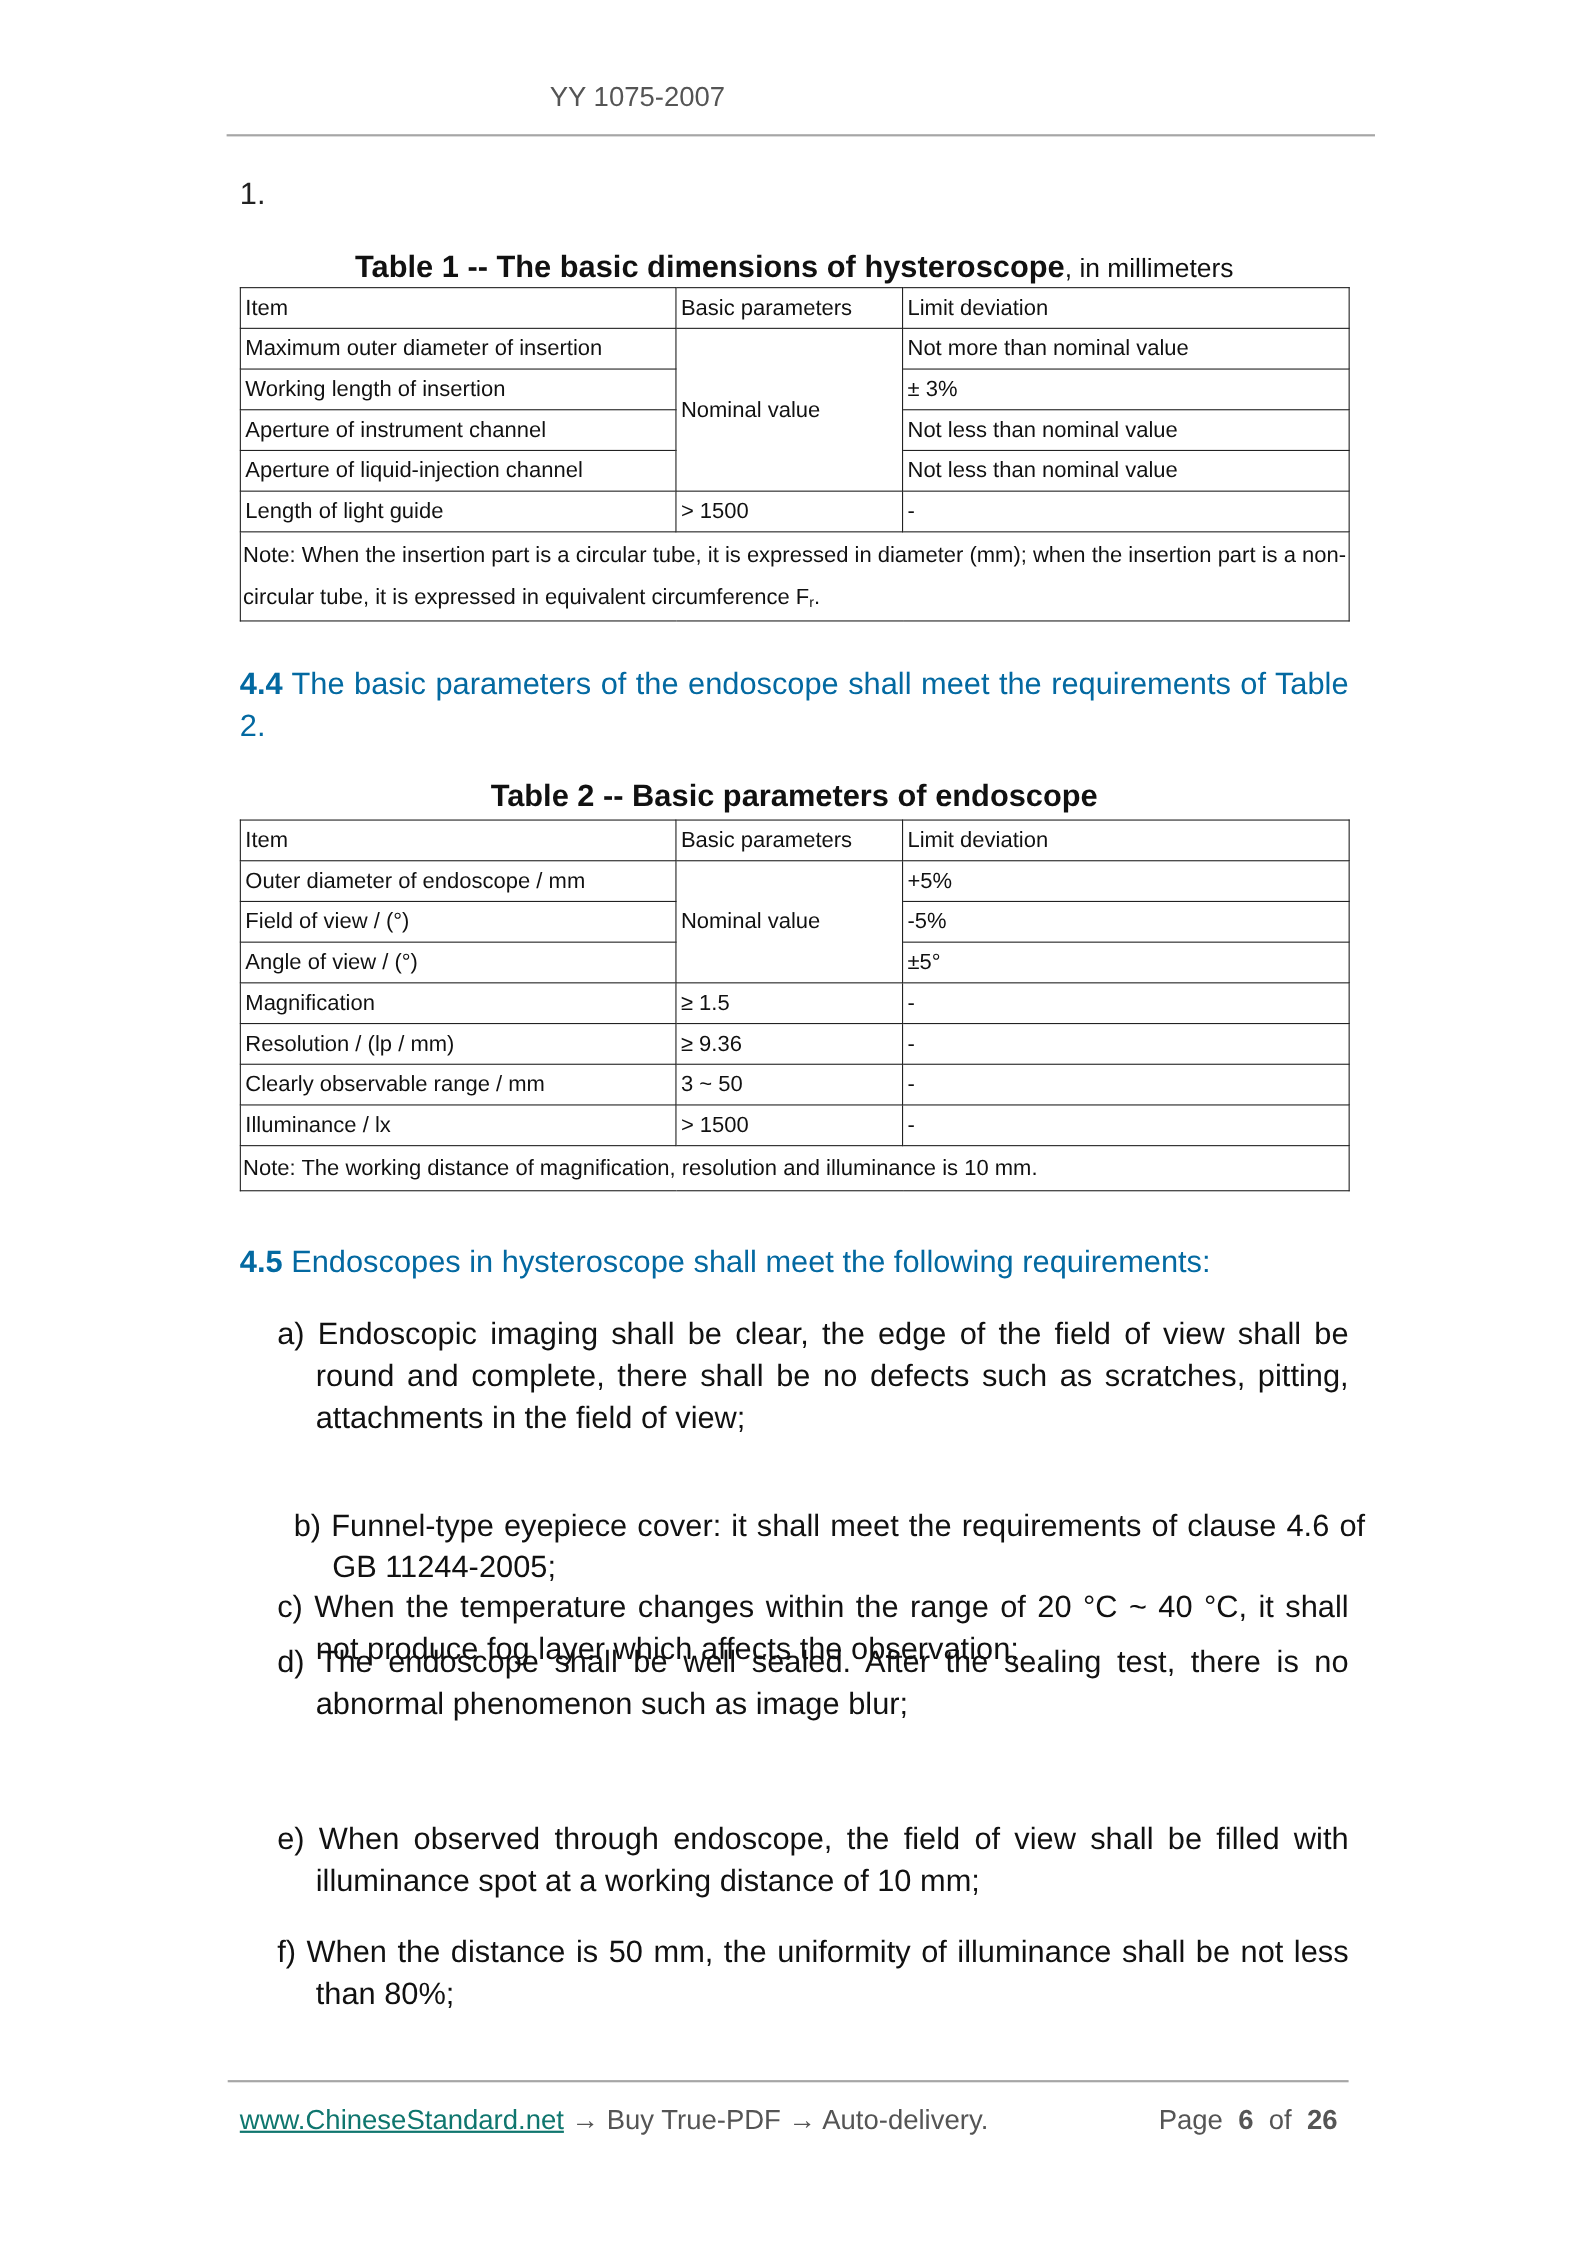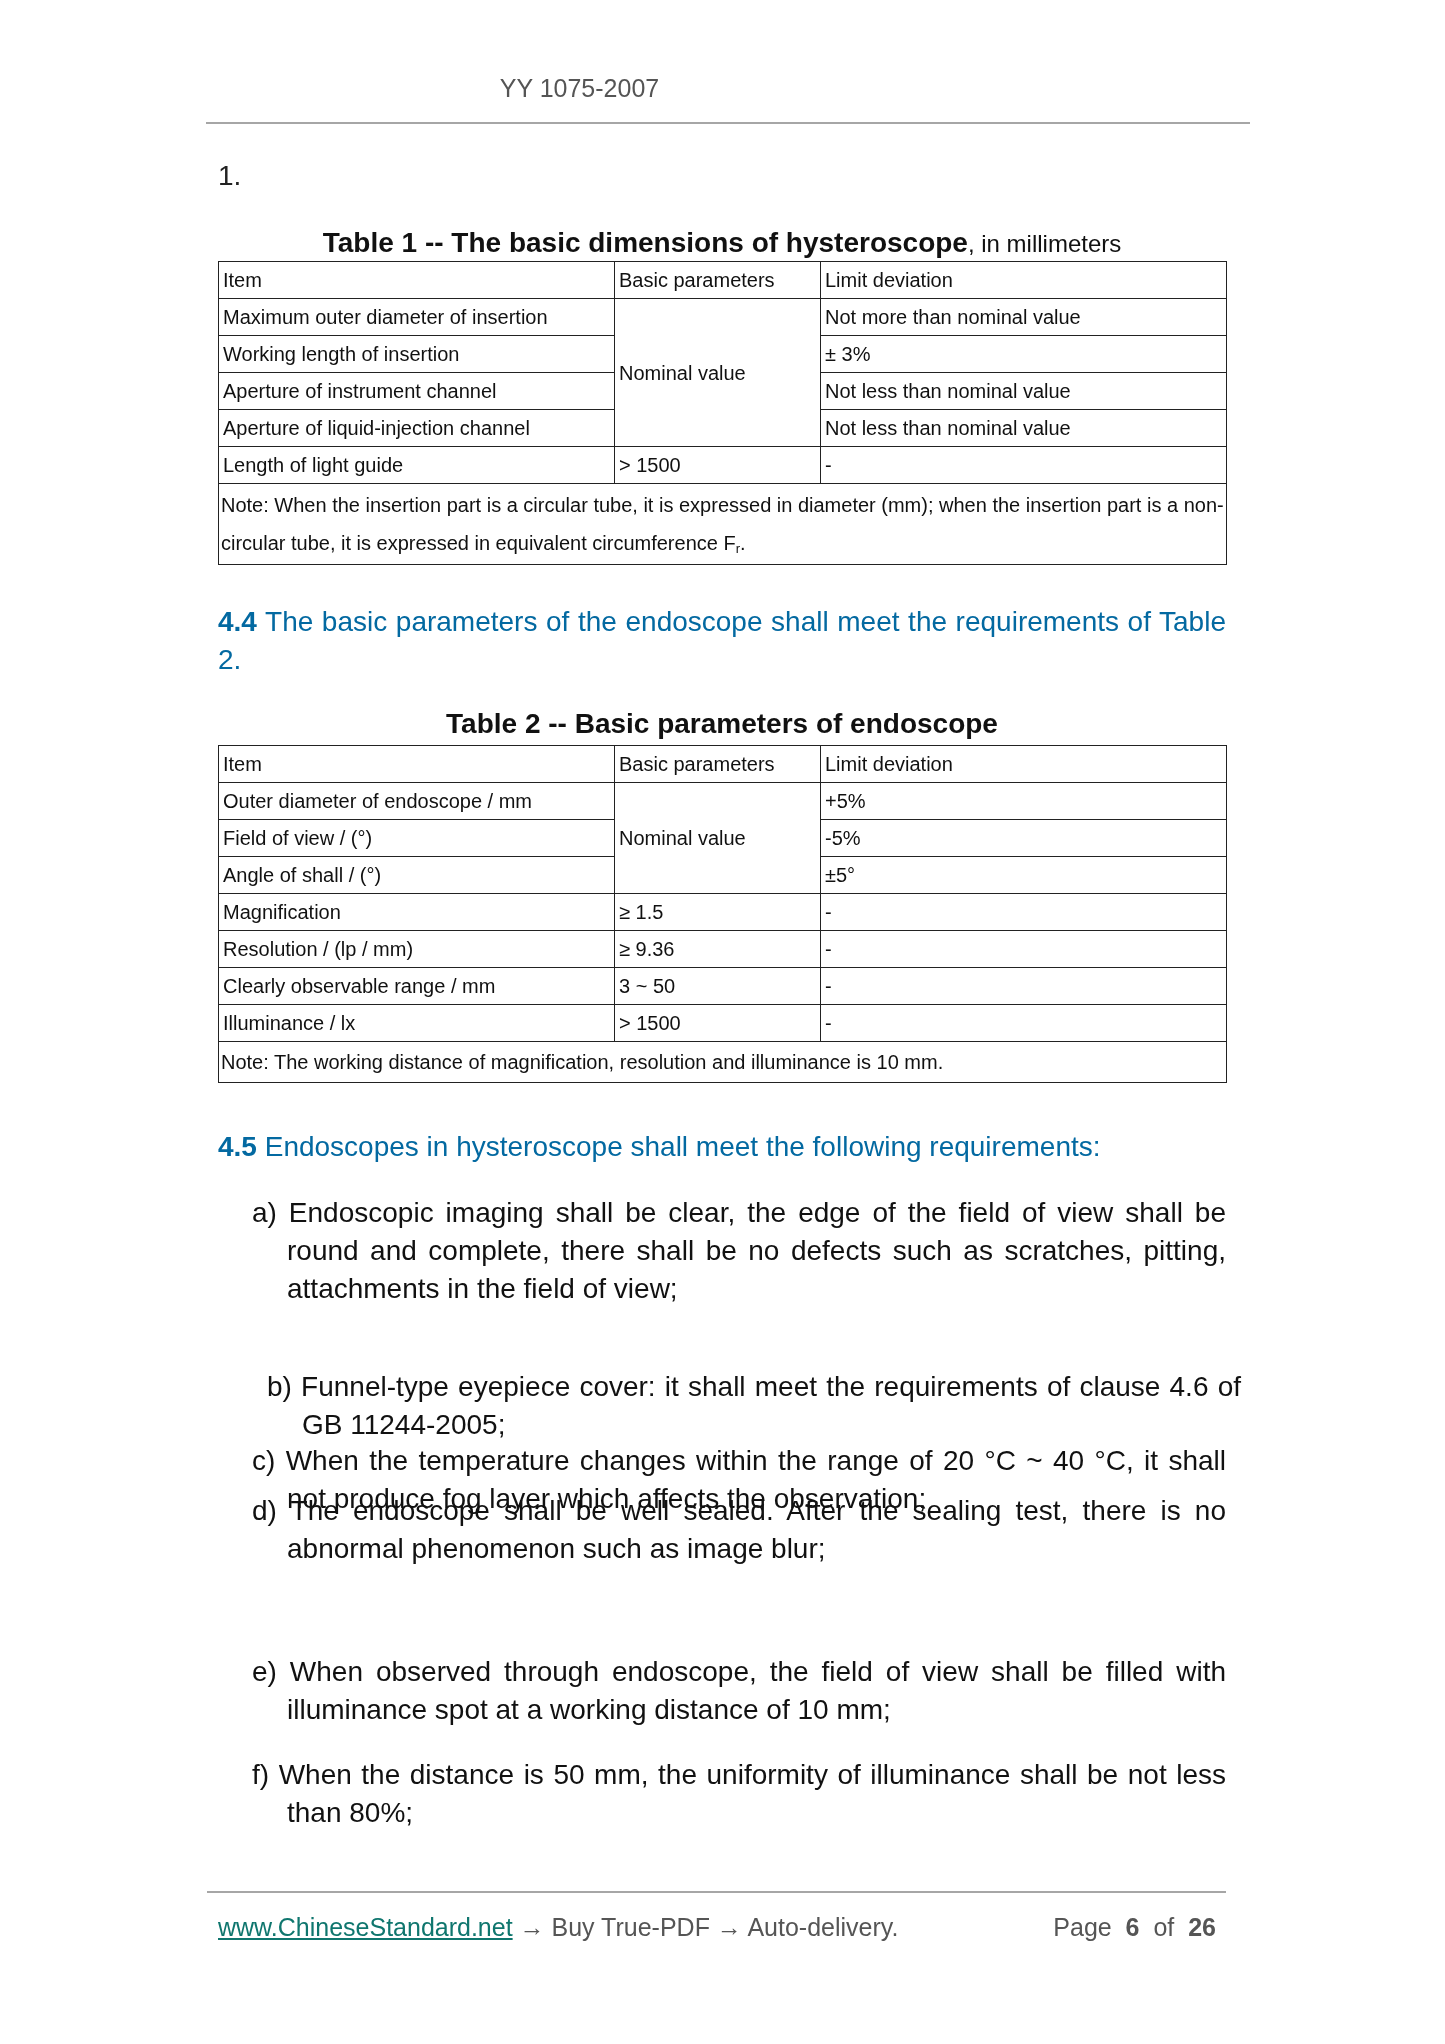--- a/index.html
+++ b/index.html
@@ -124,21 +124,21 @@
   <tr>
     <td>Outer diameter of endoscope / mm</td>
     <td rowspan="3">Nominal value</td>
     <td>+5%</td>
   </tr>
   <tr>
     <td>Field of view / (°)</td>
     <td>-5%</td>
   </tr>
   <tr>
-    <td>Angle of shall / (°)</td>
+    <td>Angle of view / (°)</td>
     <td>±5°</td>
   </tr>
   <tr>
     <td>Magnification</td>
     <td>≥ 1.5</td>
     <td>-</td>
   </tr>
   <tr>
     <td>Resolution / (lp / mm)</td>
     <td>≥ 9.36</td>

